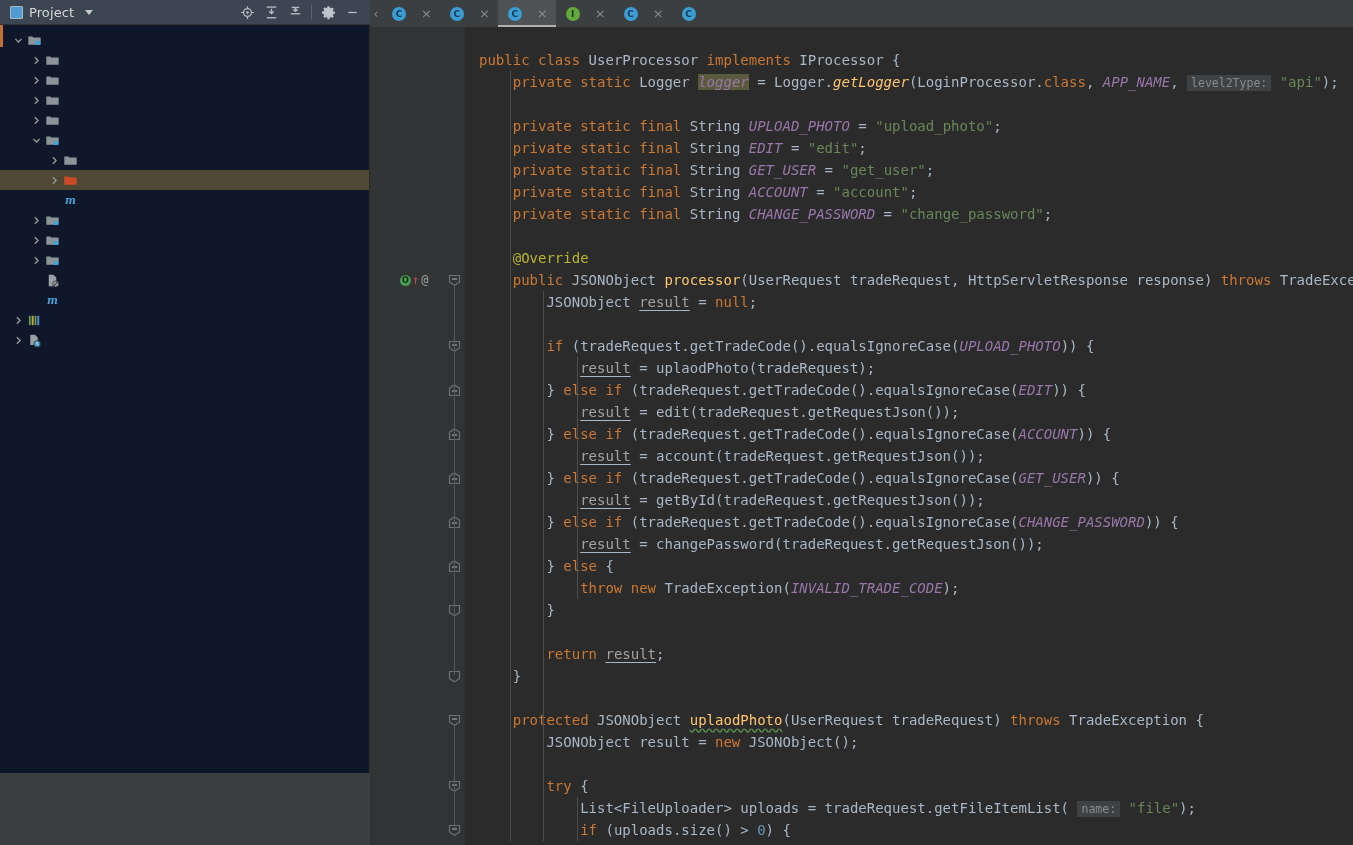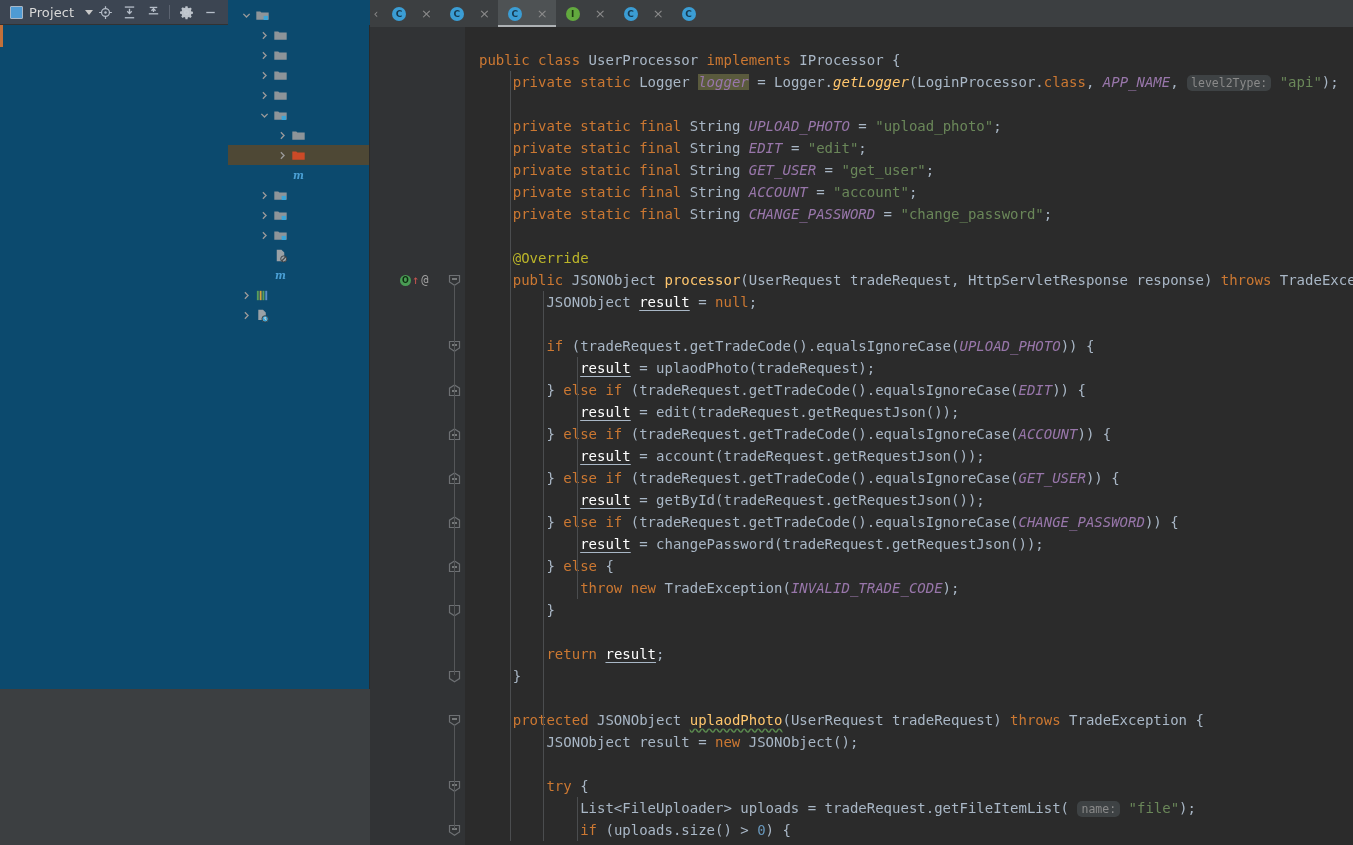--- a/index.html
+++ b/index.html
@@ -6,23 +6,23 @@
   html, body {
     width: 1353px; height: 845px;
     background: #3c3f41;
     font-family: "DejaVu Sans", "Liberation Sans", sans-serif;
     overflow: hidden;
   }
   .app { position: relative; width: 1353px; height: 845px; display: flex; }
 
   
   .sidebar {
-    width: 370px; height: 689px;
-    background: #0c4a6e;
-    display: flex; flex-direction: row;
+    width: 370px; height: 773px;
+    background: #0f172a;
+    display: flex; flex-direction: column;
     position: relative;
   }
   .sidebar-header {
     height: 25px; min-height: 25px;
     background: #3c4552;
     display: flex; align-items: center;
     padding: 0 6px 0 10px;
     border-bottom: 1px solid #323232;
   }
   .sb-title-wrap { display: flex; align-items: center; gap: 6px; }
@@ -139,25 +139,25 @@
   
   .kw   { color:#cc7832; }
   .str  { color:#6a8759; }
   .num  { color:#6897bb; }
   .cls2 { color:#a9b7c6; }
   .cnst { color:#9876aa; font-style:italic; }
   .fld  { color:#9876aa; font-style:italic; }
   .mth  { color:#ffc66d; }
   .anno { color:#bbb529; }
   .var  { color:#a9b7c6; }
-  .lvar { color:#ffffff; text-decoration: underline; text-decoration-color:#a9b7c6; text-underline-offset:3px; }
+  .lvar { color:#a3a3a3; text-decoration: underline; text-decoration-color:#a9b7c6; text-underline-offset:3px; }
   .hl   { background:#5a5a3d; }
   .hint {
     background:#3e4244; color:#8a8a8a; font-size:11.5px;
-    border-radius:5px; padding:1px 4px; font-family:"DejaVu Sans Mono",monospace;
+    border-radius:0; padding:1px 4px; font-family:"DejaVu Sans Mono",monospace;
   }
   .typo { text-decoration: underline; text-decoration-style: wavy; text-decoration-color:#5a8a4e; text-underline-offset:3px; }
   .warnline { text-decoration-style: wavy; text-decoration-color:#8a8a55; text-underline-offset:3px; }
 </style>
 </head>
 <body>
 
 <div class="app">
 
   <div class="sidebar">

